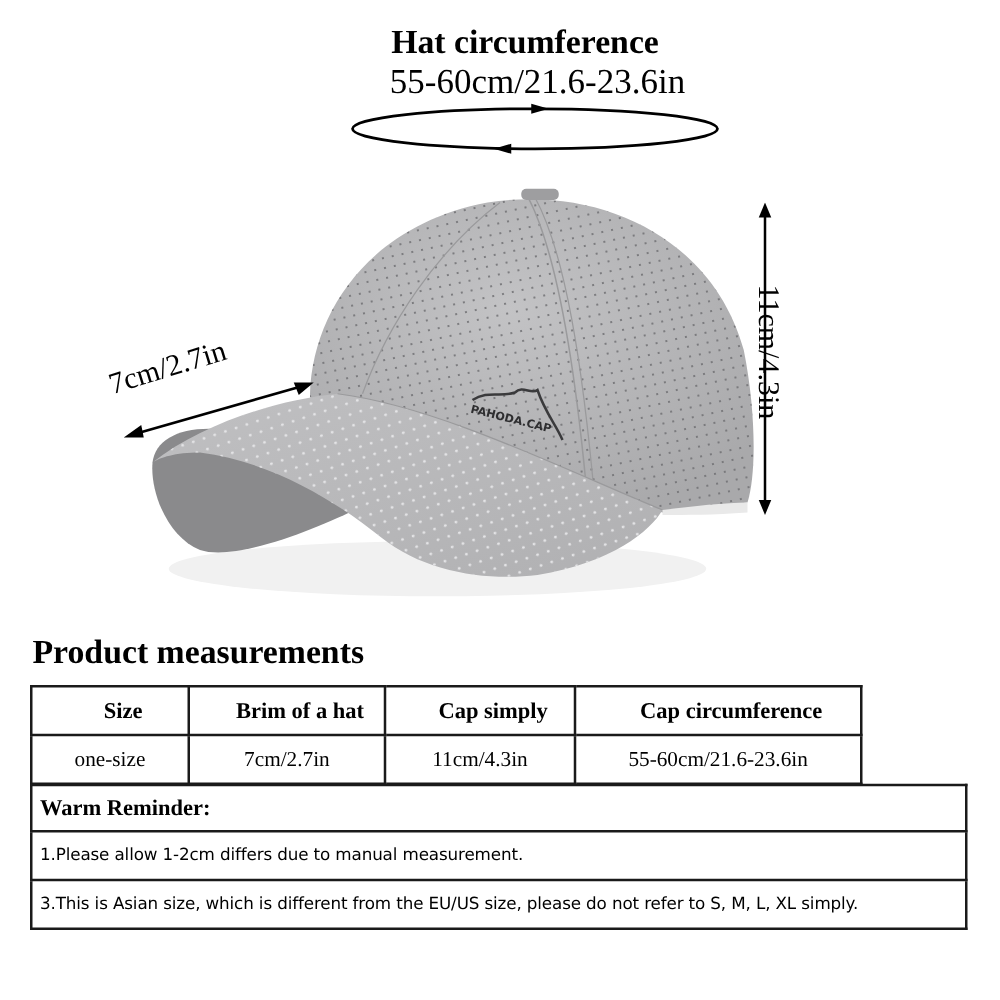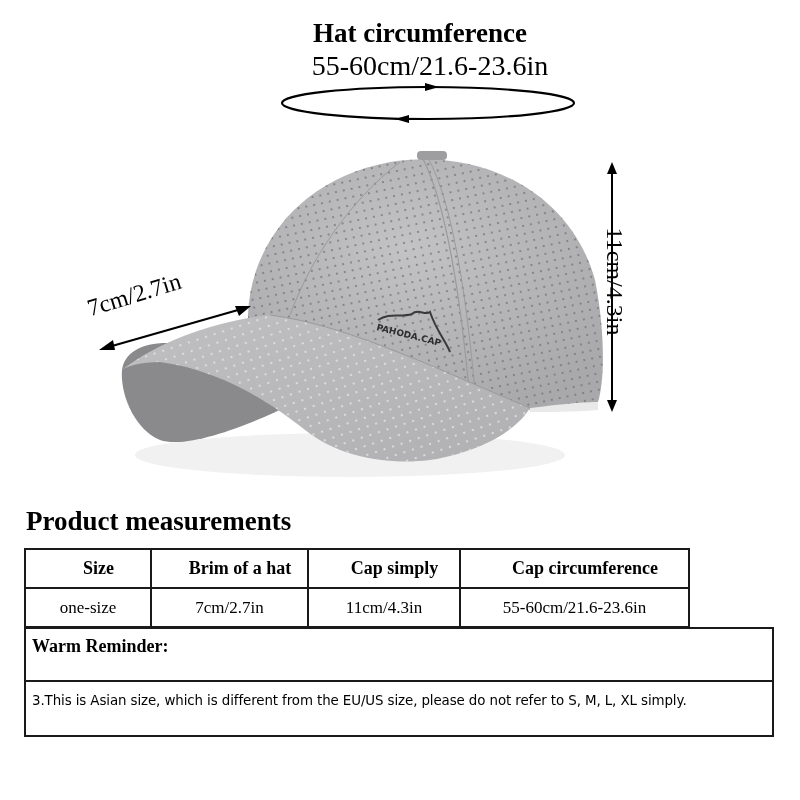--- a/index.html
+++ b/index.html
@@ -21,21 +21,21 @@
     .section-title { left: 26px; top: 506px; font-weight: bold; font-size: 27px; }
 
     
     .mtable { left: 24px; top: 548px; border-collapse: collapse; }
     .mtable td { border: 2px solid #1a1a1a; height: 37px; padding: 0; text-align: center; }
     .mtable .hdr td { font-family: "Liberation Serif", serif; font-weight: bold; font-size: 18px; padding-left: 21px; }
     .mtable .val td { font-family: Liberation Serif, serif; font-size: 17px; text-align: center; }
 
     
     .rtable { left: 24px; top: 627px; width: 750px; border-collapse: collapse; }
-    .rtable td { border: 2px solid #1a1a1a; height: 37px; padding: 0 0 16px 6px; text-align: left; }
+    .rtable td { border: 2px solid #1a1a1a; height: 37px; padding: 0 0 0 6px; text-align: left; }
     .rtable .rhead td { font-family: "Liberation Serif", serif; font-weight: bold; font-size: 18px; height: 35px; }
     .rtable .ritem td { font-family: "DejaVu Sans", sans-serif; font-size: 13.4px; letter-spacing: -0.1px; }
   </style>
 </head>
 <body>
 
 <div class="abs circ-title">Hat circumference</div>
 <div class="abs circ-value">55-60cm/21.6-23.6in</div>
 
 <svg class="abs" style="left:275px;top:82px" width="310" height="46">
@@ -118,16 +118,19 @@
   </tr>
 </tbody>
   </table>
 
 <table class="abs rtable">
   <tbody>
       <tr class="rhead">
         <td>Warm Reminder:</td>
       </tr>
   <tr class="ritem">
+        <td>1.Please allow 1-2cm differs due to manual measurement.</td>
+      </tr>
+  <tr class="ritem">
         <td>3.This is Asian size,  which is different from the EU/US size,  please do not refer to S,  M,  L,  XL simply.</td>
       </tr>
 </tbody>
   </table>
 
 </body></html>

